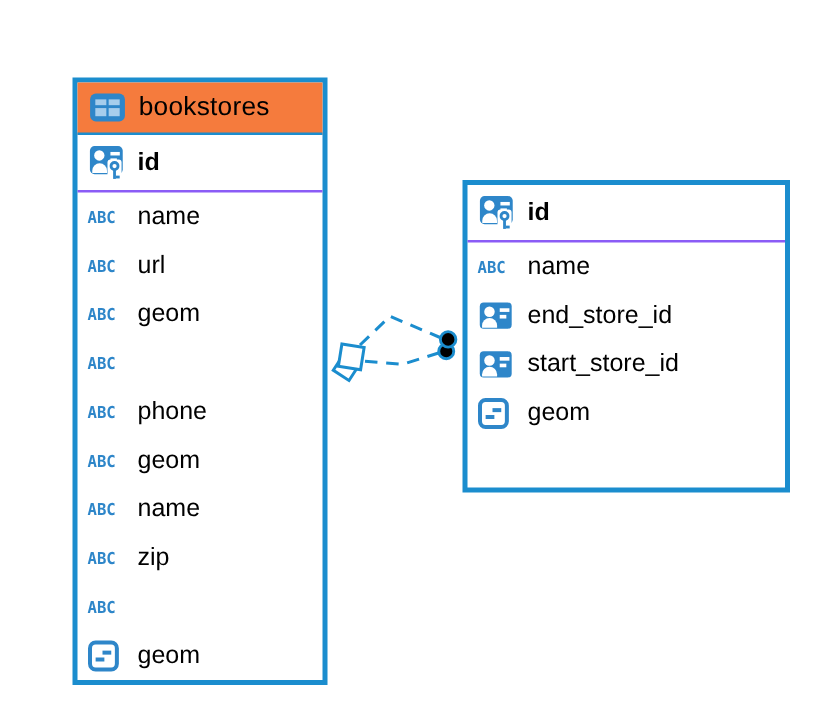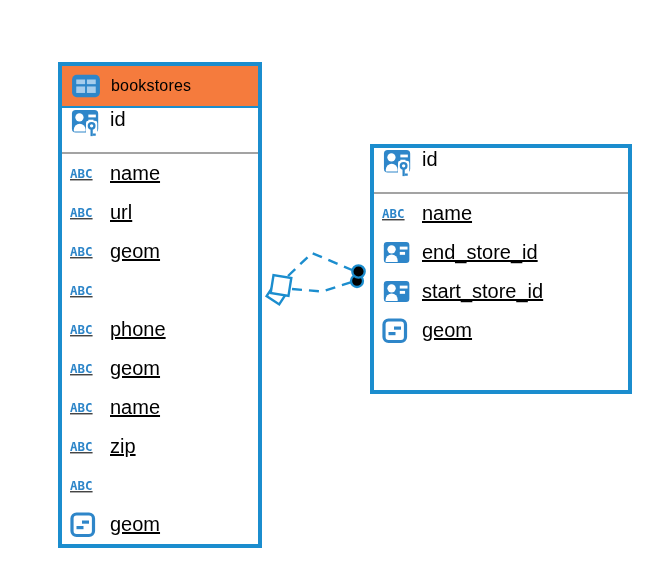--- a/index.html
+++ b/index.html
@@ -23,51 +23,50 @@
   .ertable.bookstores { left: 58px; top: 62px; width: 204px; height: 486px; }
   .ertable.routes     { left: 370px; top: 144px; width: 262px; height: 250px; }
 
   .thead {
     box-sizing: border-box;
     display: flex;
     align-items: center;
     gap: 8px;
     padding-left: 8px;
     border-bottom: 2px solid #1B8DCE;
-    font-size: 16px;
+    font-size: 21px;
     letter-spacing: 0.2px;
     flex: 0 0 auto;
   }
   .bookstores .thead { height: 42px; background: #F57B3D; }
   .routes     .thead { height: 40px; background: #E9E9E9; }
 
   .pkrow {
     box-sizing: border-box;
     display: flex;
-    align-items: flex-start;
+    align-items: center;
     gap: 7px;
     padding-left: 8px;
-    border-bottom: 2px solid #a3a3a3;
+    border-bottom: 2px solid #8b5cf6;
     font-size: 20px;
-    font-weight: normal;
+    font-weight: bold;
     flex: 0 0 auto;
   }
   .bookstores .pkrow { height: 46px; }
   .routes     .pkrow { height: 46px; }
 
   .row {
     box-sizing: border-box;
     height: 39px;
     display: flex;
     align-items: center;
     gap: 7px;
     padding-left: 8px;
     font-size: 20px;
     flex: 0 0 auto;
-    text-decoration: underline;
   }
   .cell-icon {
     width: 33px;
     flex: 0 0 33px;
     display: flex;
     align-items: center;
     justify-content: flex-start;
   }
   .abc {
     font-family: "DejaVu Sans Mono", monospace;

